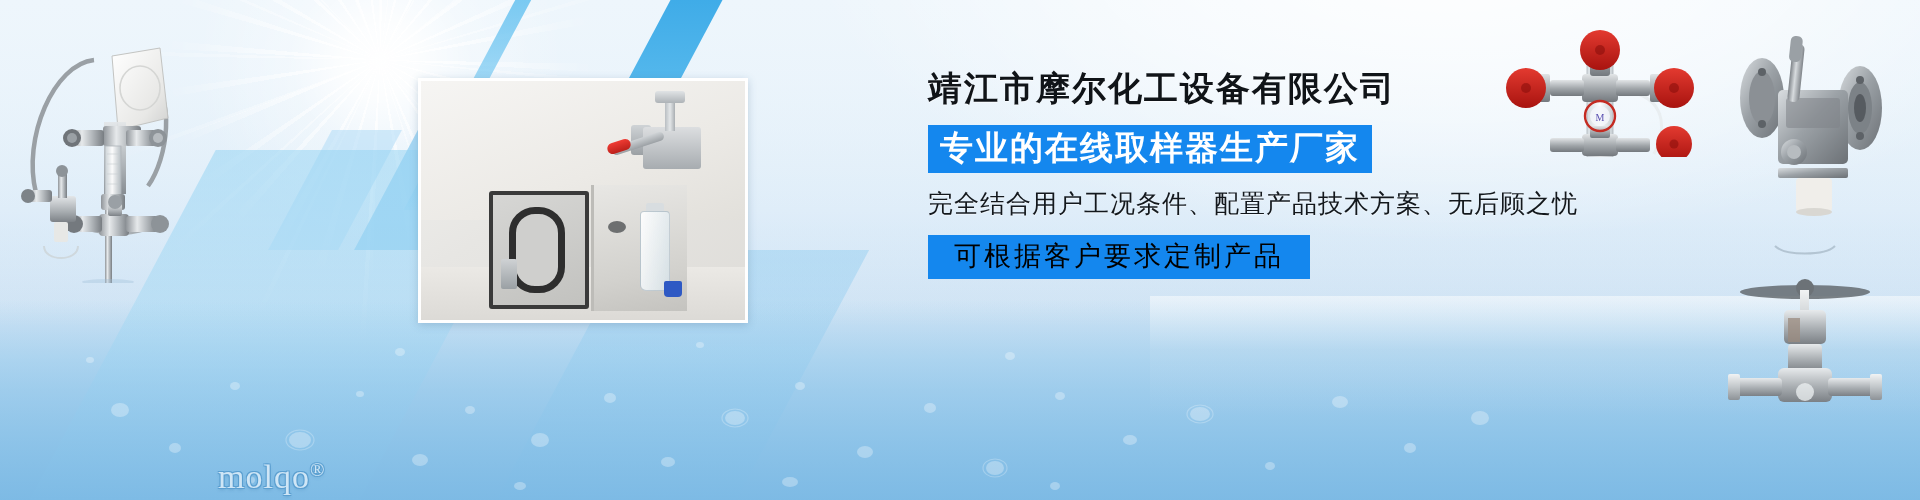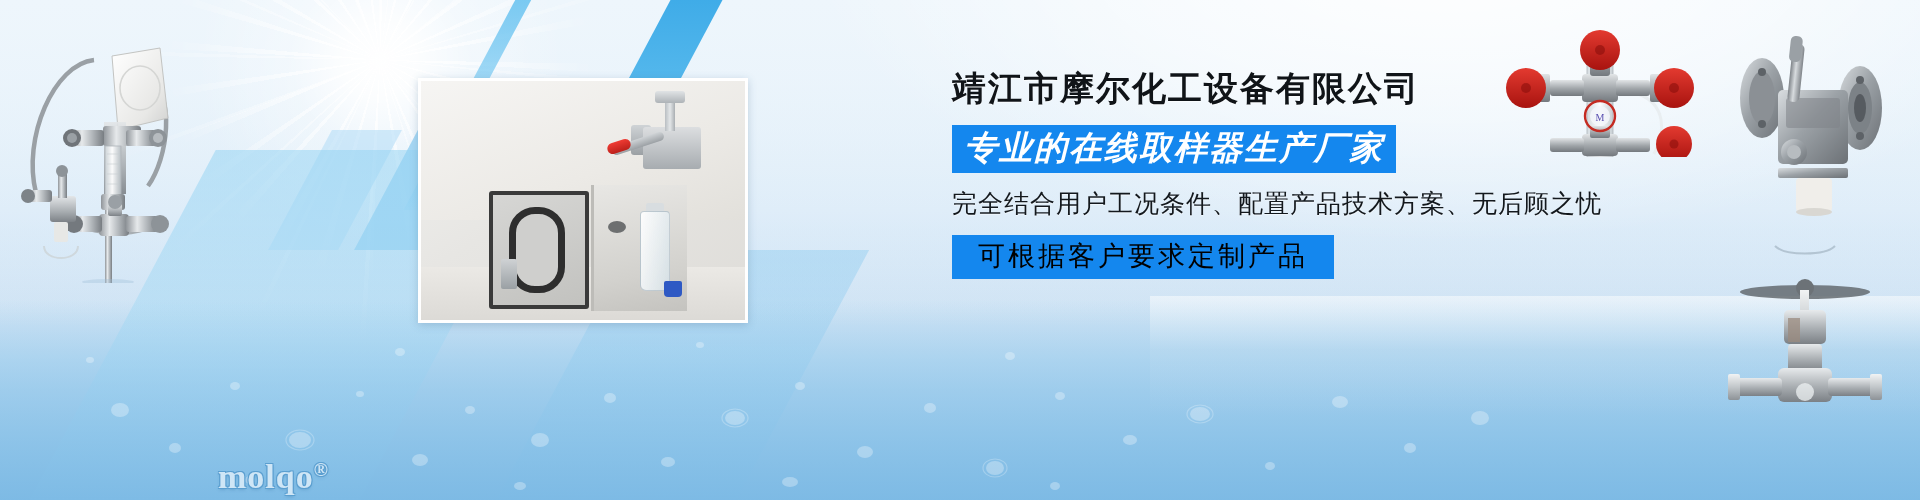--- a/index.html
+++ b/index.html
@@ -116,21 +116,21 @@
 
   
   .prod-left{ position:absolute; left:8px; top:18px; width:185px; height:265px; }
 
   
   .prod-rt-top{ position:absolute; left:1490px; top:22px; width:220px; height:135px; }
   .prod-rt-far{ position:absolute; left:1702px; top:22px; width:215px; height:195px; }
   .prod-rt-bot{ position:absolute; left:1690px; top:232px; width:230px; height:180px; }
 
   
-  .text-block{ position:absolute; left:952px; top:66px; width:620px; }
+  .text-block{ position:absolute; left:928px; top:66px; width:620px; }
 
   .company-name{
     font-family:"Liberation Serif", serif;
     font-size:34px;
     font-weight:700;
     letter-spacing:2px;
     color:#101418;
     white-space:nowrap;
     text-shadow:0 1px 1px rgba(255,255,255,0.7);
   }
@@ -139,21 +139,20 @@
     display:inline-block;
     margin-top:13px;
     background:#1487ee;
     color:#ffffff;
     font-size:33px;
     font-weight:700;
     letter-spacing:2px;
     padding:5px 12px 7px 12px;
     white-space:nowrap;
     line-height:1.08;
-    font-style:italic;
   }
 
   .subline{
     margin-top:14px;
     font-size:25px;
     color:#13181d;
     letter-spacing:1px;
     white-space:nowrap;
     text-shadow:0 1px 1px rgba(255,255,255,0.6);
     text-align:right;
@@ -179,21 +178,21 @@
     line-height:1.62;
     letter-spacing:0.3px;
     color:#4c5d72;
   }
 
   
   .logo{
     position:absolute; left:218px; top:458px;
     font-family:"Liberation Serif", serif;
     font-size:34px;
-    font-weight:700;
+    font-weight:400;
     letter-spacing:1px;
     color:#cfe6f6;
     text-shadow:
       -1px -1px 0 #5b9fd0, 1px -1px 0 #5b9fd0,
       -1px  1px 0 #5b9fd0, 1px  1px 0 #5b9fd0,
       0 2px 3px rgba(60,120,170,0.35);
     white-space:nowrap;
     text-align:center;
   }
   .logo .reg{ font-size:19px; vertical-align:super; letter-spacing:0; }

